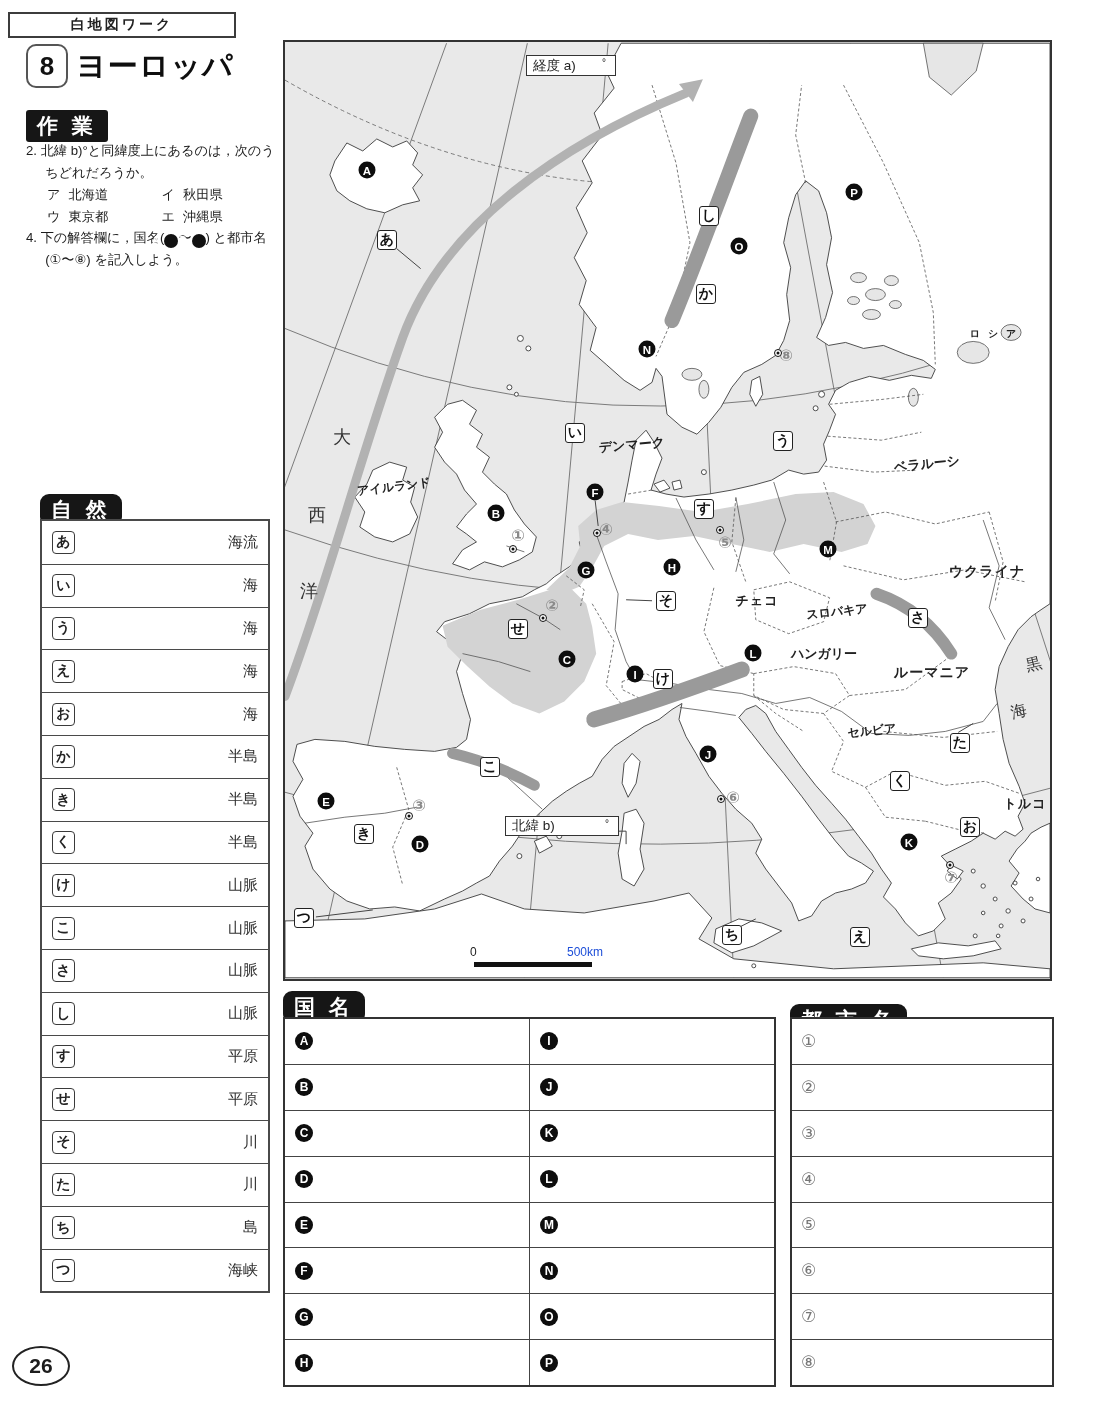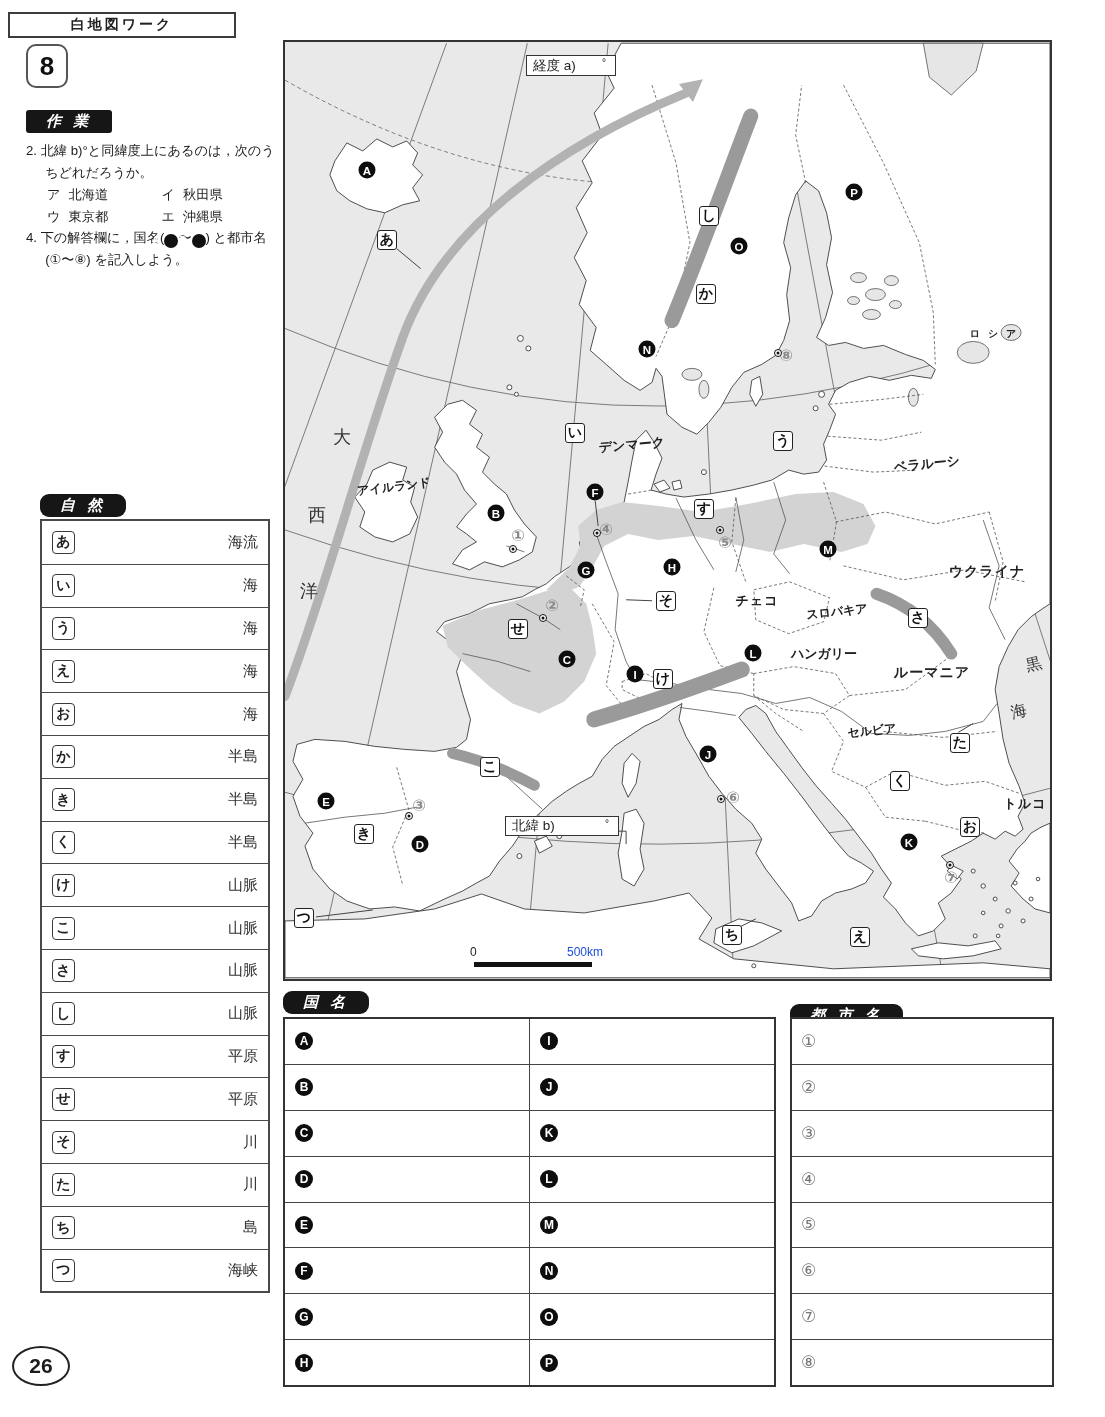--- a/index.html
+++ b/index.html
@@ -6,21 +6,21 @@
   body{font-family:"Liberation Sans","DejaVu Sans",sans-serif;color:#1d1d1d;}
   #sheet{position:relative;width:1105px;height:1417px;background:#fff;overflow:hidden;}
 
   
   .series-box{position:absolute;left:8px;top:12px;width:224px;height:22px;border:2px solid #3c3c3c;
     display:flex;align-items:center;justify-content:center;font-size:14px;font-weight:bold;letter-spacing:3px;color:#222;}
   .unit-no{position:absolute;left:26px;top:44px;width:38px;height:40px;border:2.5px solid #555;border-radius:10px;
     display:flex;align-items:center;justify-content:center;font-size:26px;font-weight:bold;color:#111;background:#fff;}
   .unit-title{position:absolute;left:76px;top:46px;font-size:30px;font-weight:bold;color:#0e0e0e;letter-spacing:1px;}
   .tag{display:inline-flex;align-items:center;justify-content:center;background:#161616;color:#fff;
-    font-weight:bold;font-size:15px;letter-spacing:4px;padding:2px 20px;border-radius:9px;font-style:italic;}
+    font-weight:bold;font-size:21px;letter-spacing:4px;padding:2px 11px;border-radius:9px;}
   .tag.square{border-radius:3px;}
   #sagyou-tag{position:absolute;left:26px;top:110px;}
   #tasks{position:absolute;left:26px;top:140px;width:250px;font-size:13.2px;line-height:1.63;color:#1c1c1c;}
   .task{padding-left:1.45em;text-indent:-1.45em;margin:0 0 1px 0;}
   .task ruby rt{font-size:8px;}
   .choice-grid{display:grid;grid-template-columns:1fr 1fr;padding-left:1.6em;}
   .choice{display:flex;gap:8px;}
   .inline-kana{display:inline-flex;align-items:center;justify-content:center;width:15px;height:15px;
     border:1.3px solid #333;border-radius:3px;font-size:10.5px;font-weight:bold;vertical-align:-2px;background:#fff;}
   .inline-marker{display:inline-flex;align-items:center;justify-content:center;width:14px;height:14px;
@@ -86,20 +86,21 @@
 <body>
 
 <div id="sheet">
 
   <div class="series-box">
     <span>白地図ワーク</span>
   </div>
   <div class="unit-no">
     <span>8</span>
   </div>
+  <div class="unit-title">ヨーロッパ</div>
 
   <div class="tag square" id="sagyou-tag">作 業</div>
 
   <div id="tasks">
     <div class="task"><span>2.</span>&nbsp;<span>北緯 b)°と同緯度上にあるのは，次のうちどれだろうか。</span></div>
     <div class="choice-grid">
       <div class="choice">
           <span>ア</span>
           <span>北海道</span>
         </div>

